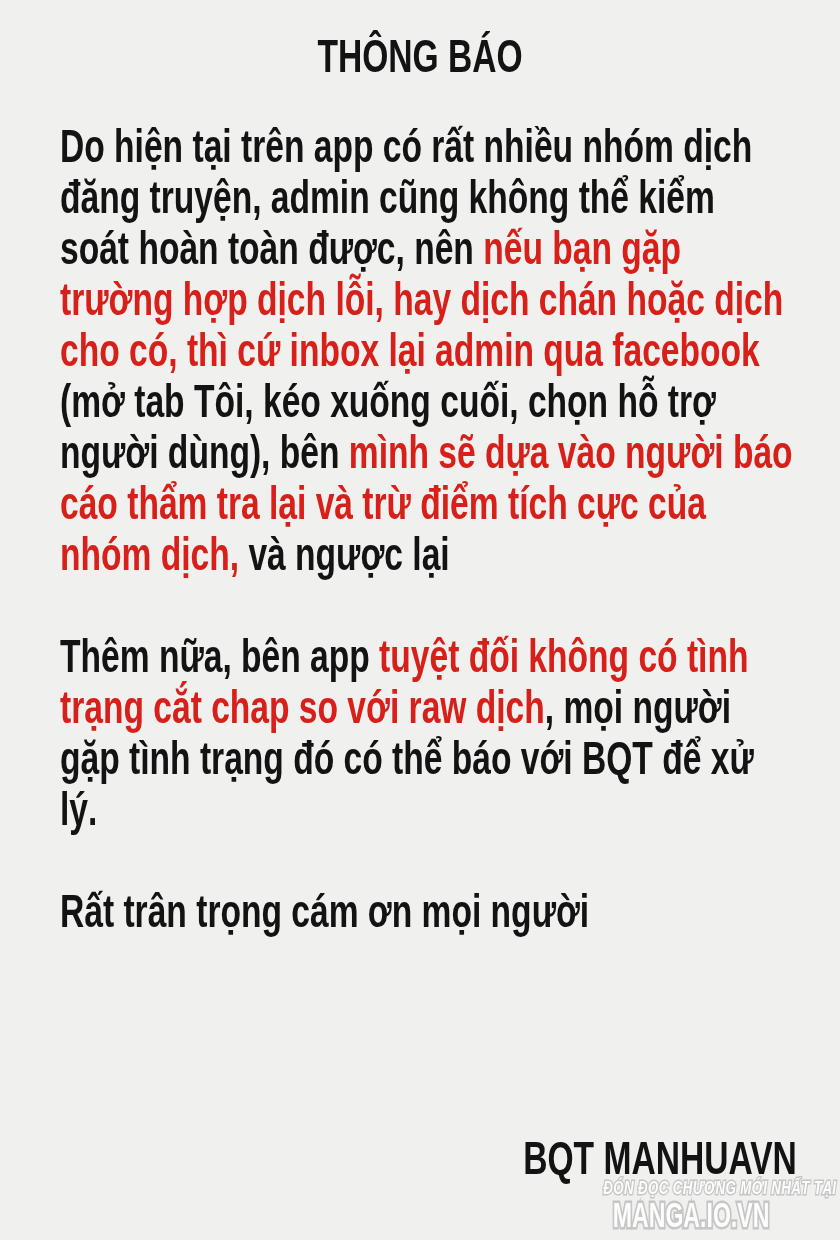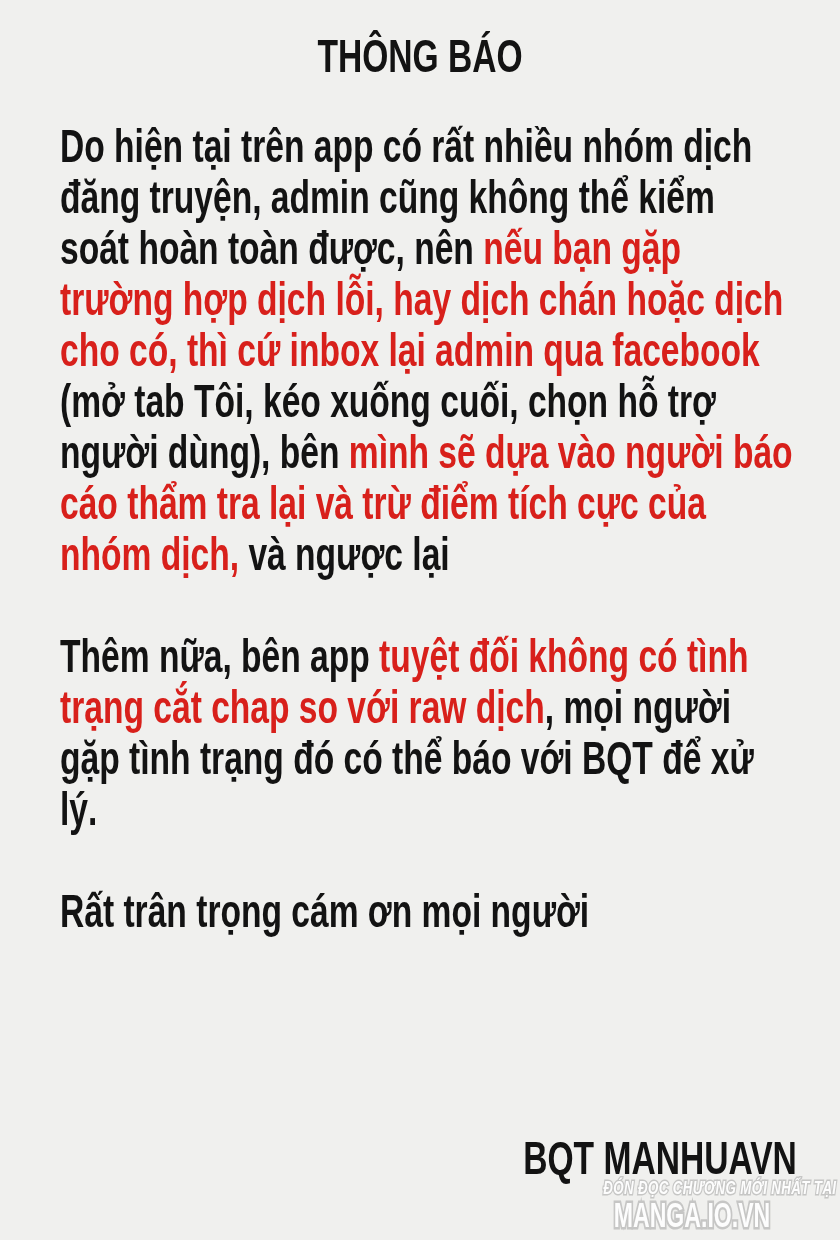--- a/index.html
+++ b/index.html
@@ -34,21 +34,21 @@
   .signature {
     position: absolute; top: 1133px; right: 43px;
     font-size: 46px; font-weight: bold; line-height: 51px;
     color: var(--ink, #131313);
     white-space: nowrap;
     transform: scaleX(0.73); transform-origin: 100% 50%;
   }
 
   .watermark {
     position: absolute; top: 1179px; right: 28px; width: 240px;
-    text-align: center;
+    text-align: left;
   }
   .wm-tagline {
     font-size: 18px; font-weight: bold; font-style: italic; line-height: 19px;
     white-space: nowrap;
     transform: scaleX(0.74); transform-origin: 50% 50%;
     color: var(--wm-fill, #fdfdfd);
     -webkit-text-stroke: 3px var(--wm-outline, #c6c6c5);
     paint-order: stroke fill;
     letter-spacing: 0.5px;
   }

